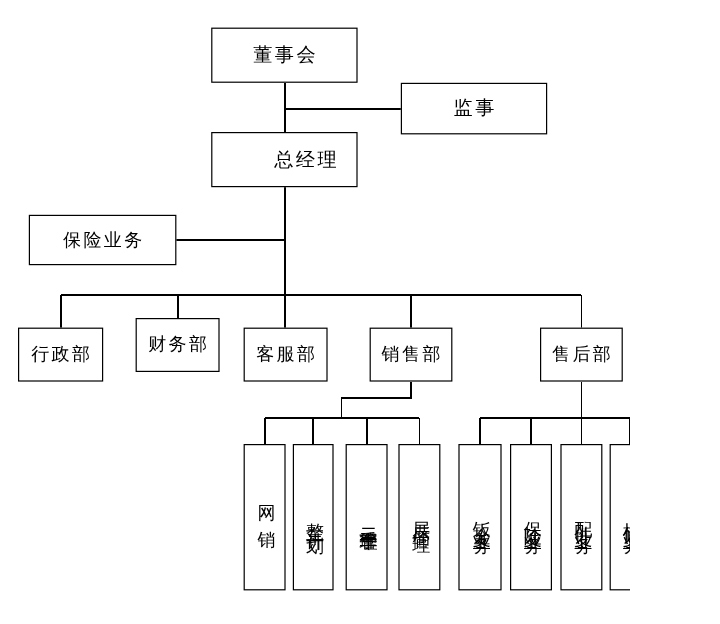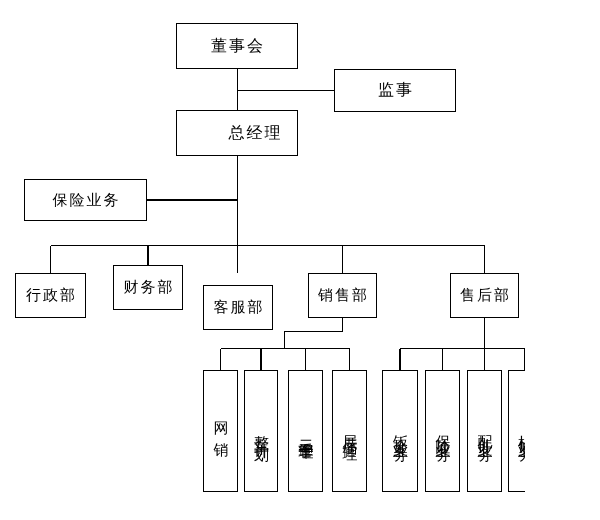--- a/index.html
+++ b/index.html
@@ -54,21 +54,21 @@
   .ls-0  { letter-spacing: 1px; }
 
   
   #n-board        { left: 176px; top: 23px;  width: 122px; height: 46px; }
   #n-supervisor   { left: 334px; top: 69px;  width: 122px; height: 43px; }
   #n-gm           { left: 176px; top: 110px; width: 122px; height: 46px; padding-left: 35px; }
   #n-assistant    { left: 24px;  top: 179px; width: 123px; height: 42px; }
 
   #n-admin        { left: 15px;  top: 273px; width: 71px;  height: 45px; }
   #n-finance      { left: 113px; top: 265px; width: 70px;  height: 45px; }
-  #n-cs           { left: 203px; top: 273px; width: 70px;  height: 45px; margin-top: 12px; }
+  #n-cs           { left: 203px; top: 273px; width: 70px;  height: 45px; }
   #n-sales        { left: 308px; top: 273px; width: 69px;  height: 45px; }
   #n-aftersales   { left: 450px; top: 273px; width: 69px;  height: 45px; }
 
   #n-online       { left: 203px; top: 370px; width: 35px;  height: 122px; }
   #n-vehicleplan  { left: 244px; top: 370px; width: 34px;  height: 122px; }
   #n-usedcar      { left: 288px; top: 370px; width: 35px;  height: 122px; }
   #n-showroom     { left: 332px; top: 370px; width: 35px;  height: 122px; }
   #n-sheetmetal   { left: 382px; top: 370px; width: 36px;  height: 122px; }
   #n-insurance    { left: 425px; top: 370px; width: 35px;  height: 122px; }
   #n-parts        { left: 467px; top: 370px; width: 35px;  height: 122px; }

